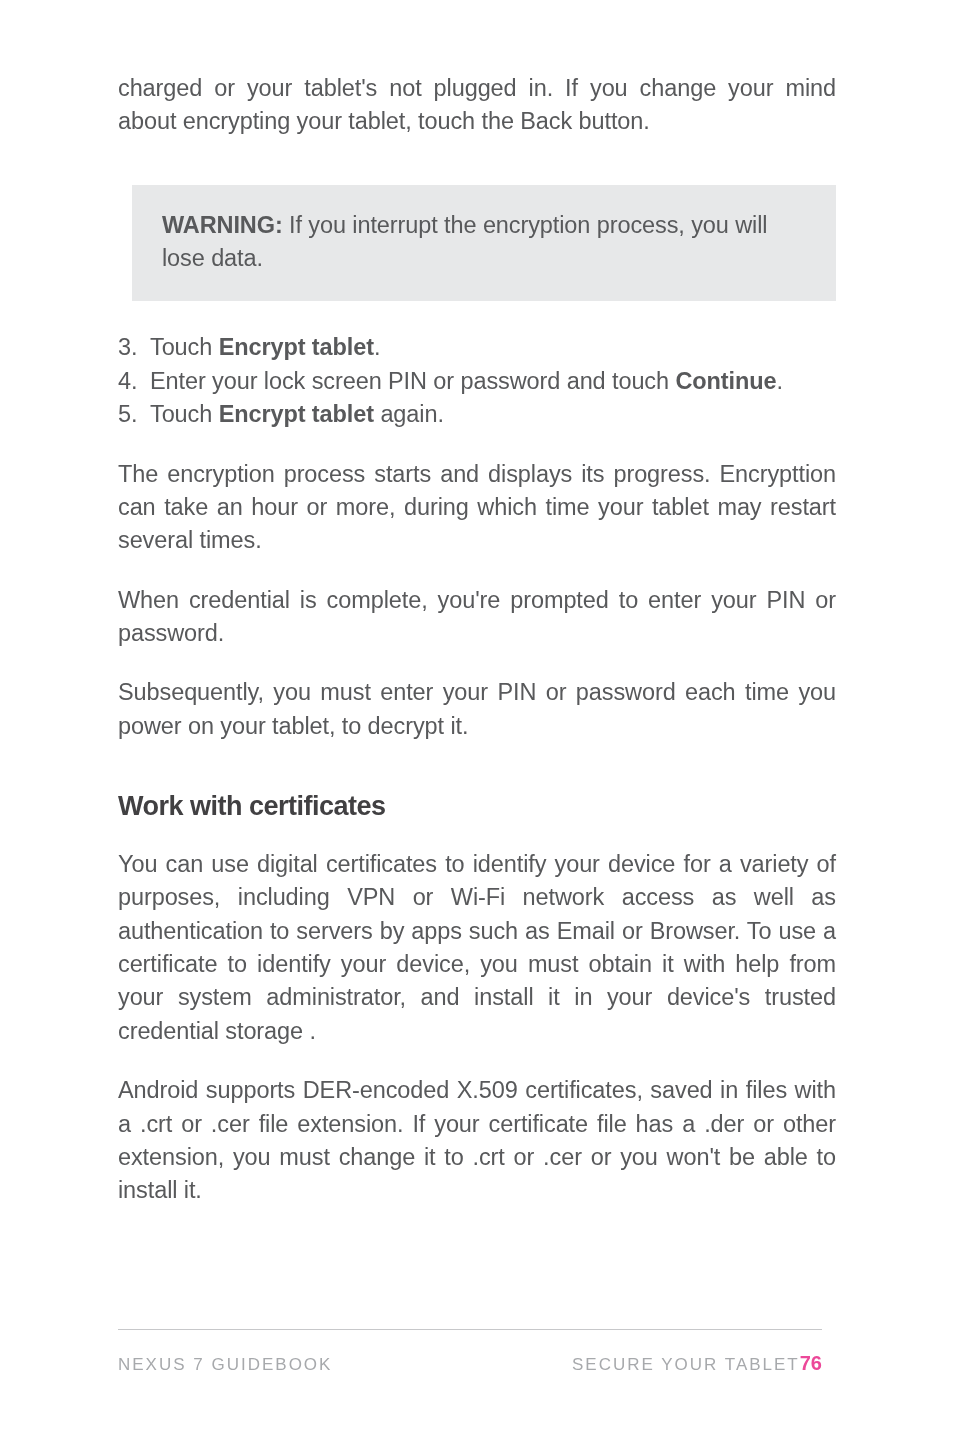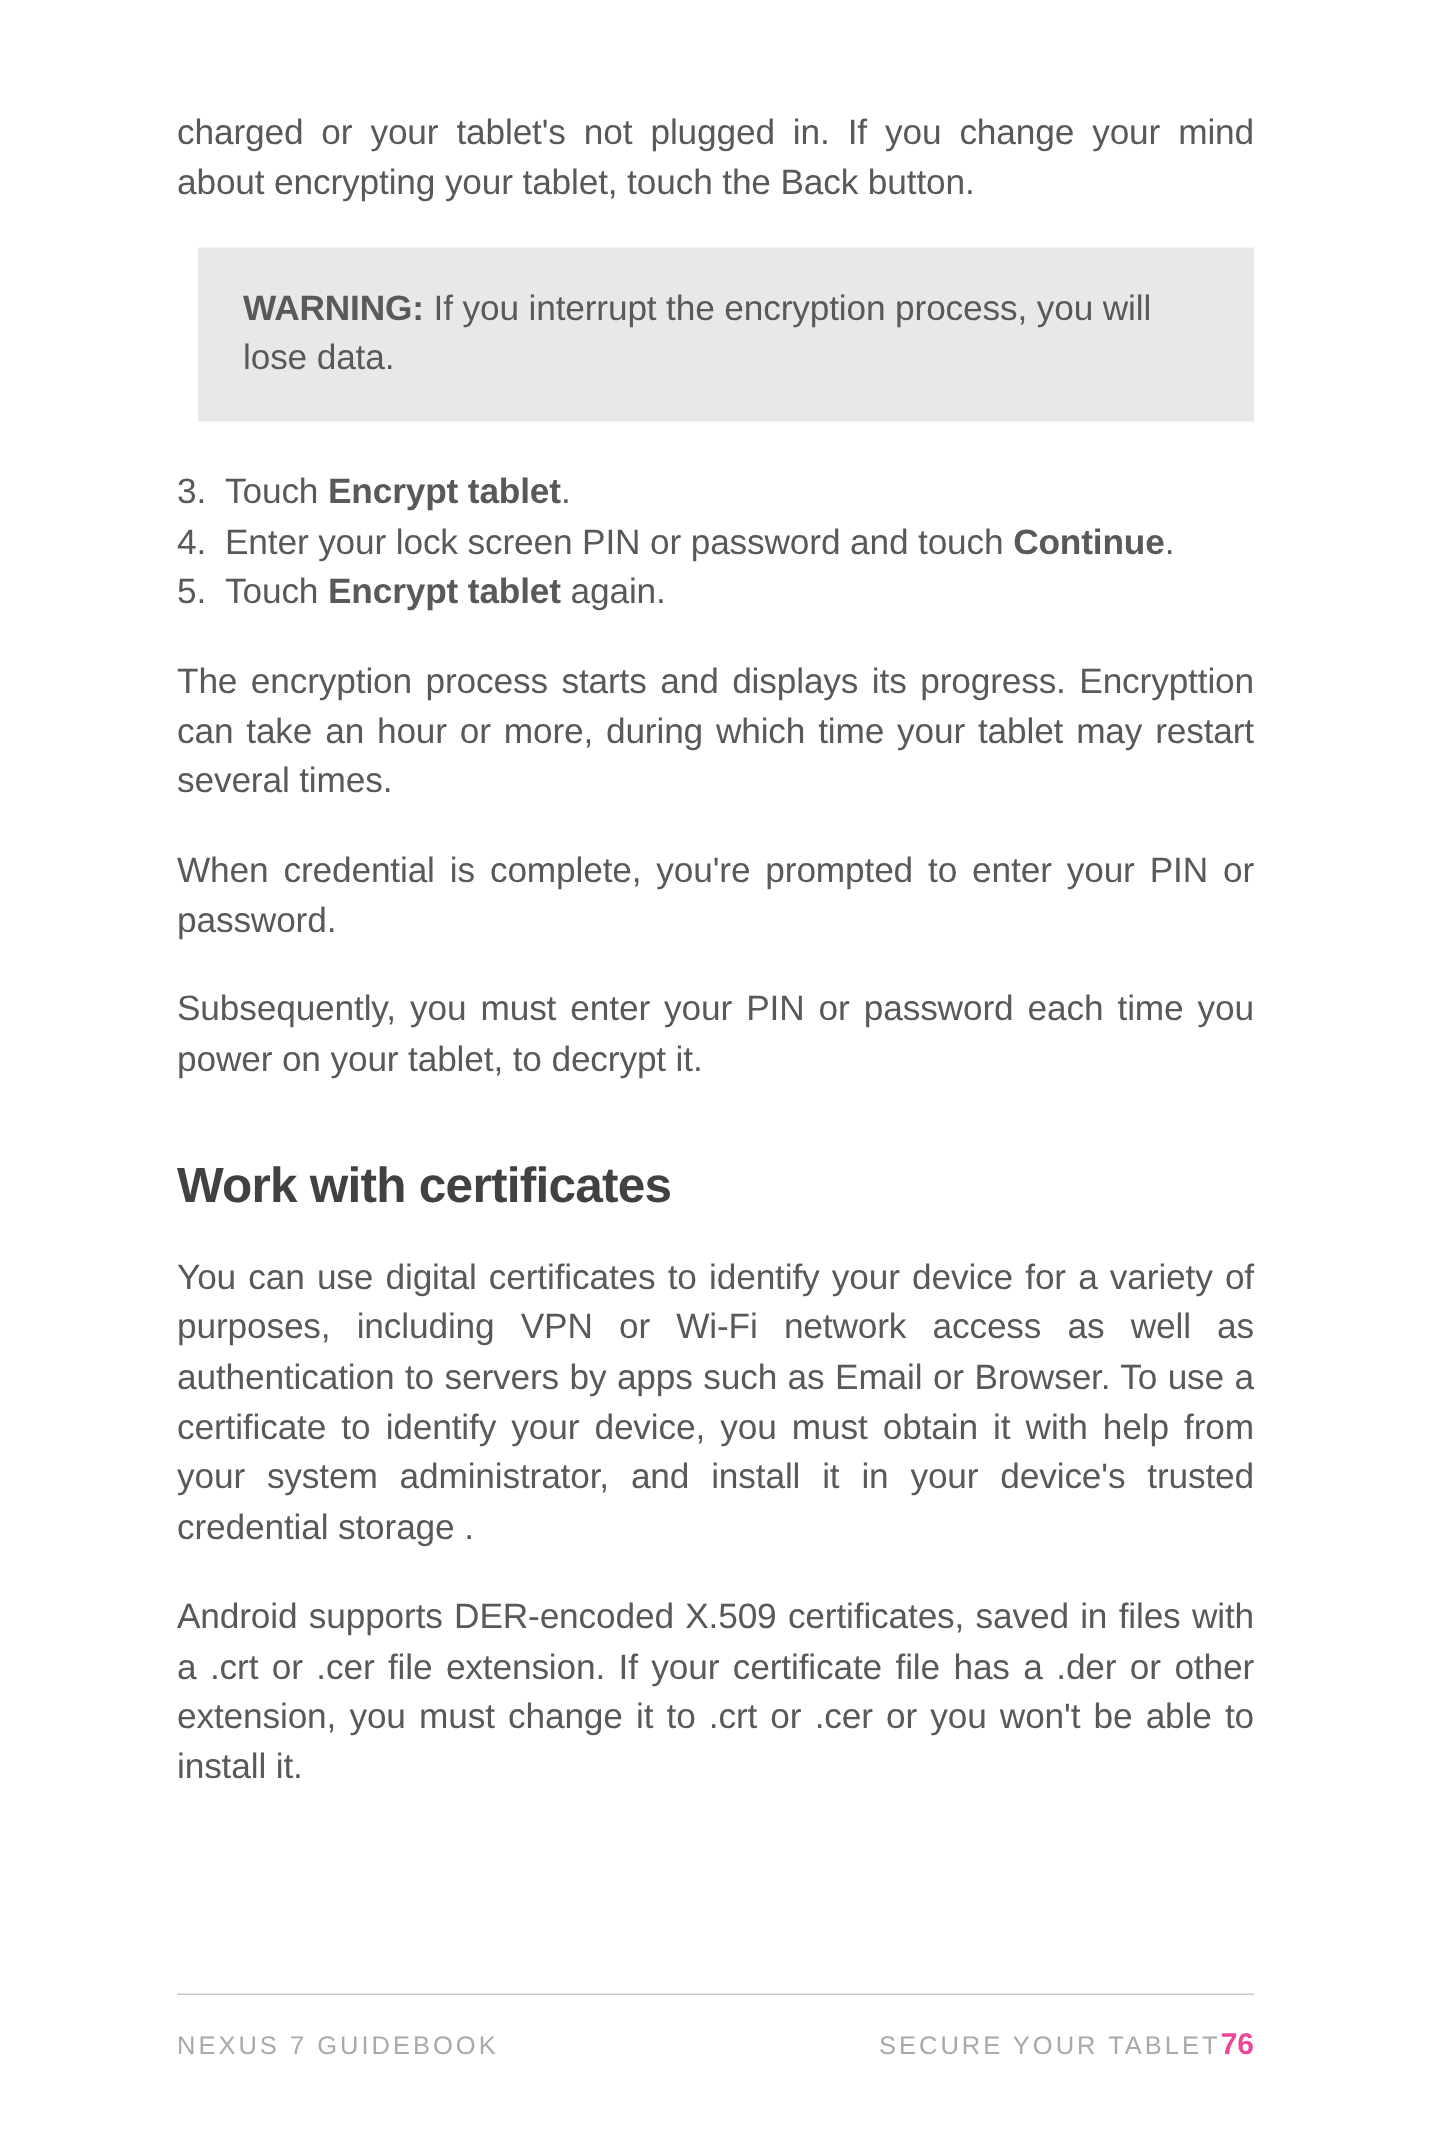--- a/index.html
+++ b/index.html
@@ -21,21 +21,21 @@
     }
     .para {
       font-size: 23.5px;
       line-height: 1.42;
       color: #58595b;
       text-align: justify;
       margin-bottom: 26px;
       letter-spacing: -0.1px;
     }
     .intro-para {
-      margin-bottom: 26px;
+      margin-bottom: 46px;
     }
     .warning-box {
       background: #e7e8e9;
       padding: 24px 30px 26px 30px;
       margin: 0 0 30px 14px;
       width: calc(100% - 14px);
     }
     .warning-text {
       font-size: 23.5px;
       line-height: 1.42;
@@ -53,31 +53,31 @@
       line-height: 1.42;
       color: #58595b;
       letter-spacing: -0.1px;
     }
     .ol-num {
       width: 32px;
       flex: 0 0 32px;
     }
     .ol-text { flex: 1; }
     .heading {
-      font-size: 33px;
+      font-size: 27px;
       font-weight: 700;
       color: #414042;
       margin: 48px 0 26px 0;
       letter-spacing: -0.5px;
       font-family: "Helvetica Neue", Arial, sans-serif;
     }
     .footer {
       position: absolute;
       left: 118px;
-      right: 118px;
+      right: 132px;
       bottom: 60px;
     }
     .footer-rule {
       border: none;
       border-top: 1px solid #c7c8ca;
       margin-bottom: 22px;
     }
     .footer-row {
       display: flex;
       justify-content: space-between;

